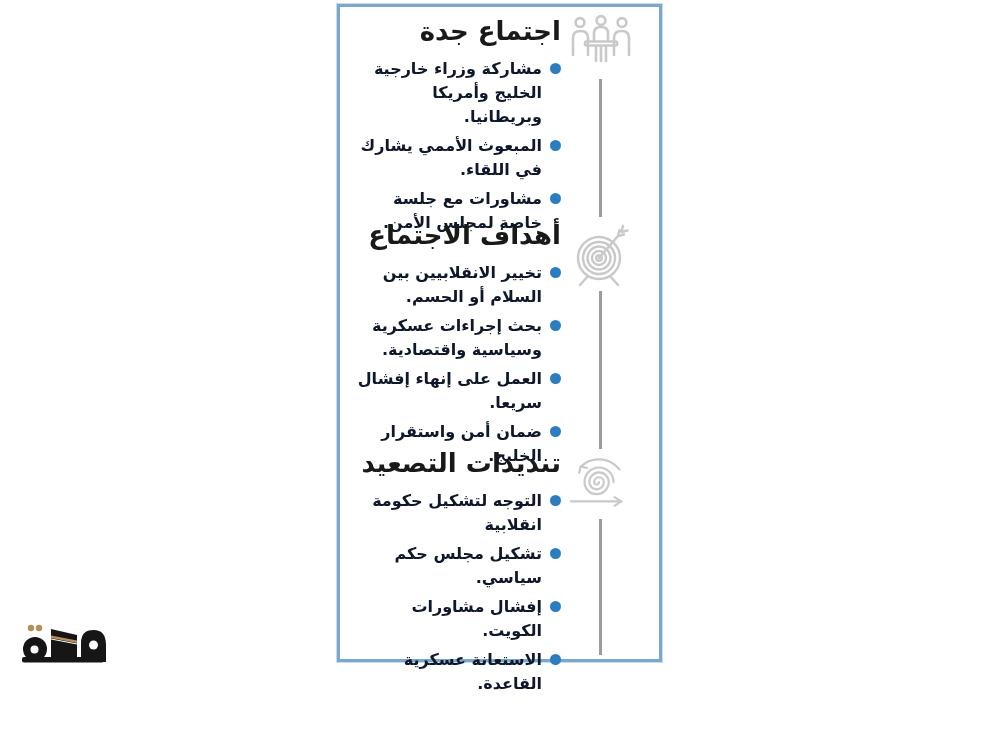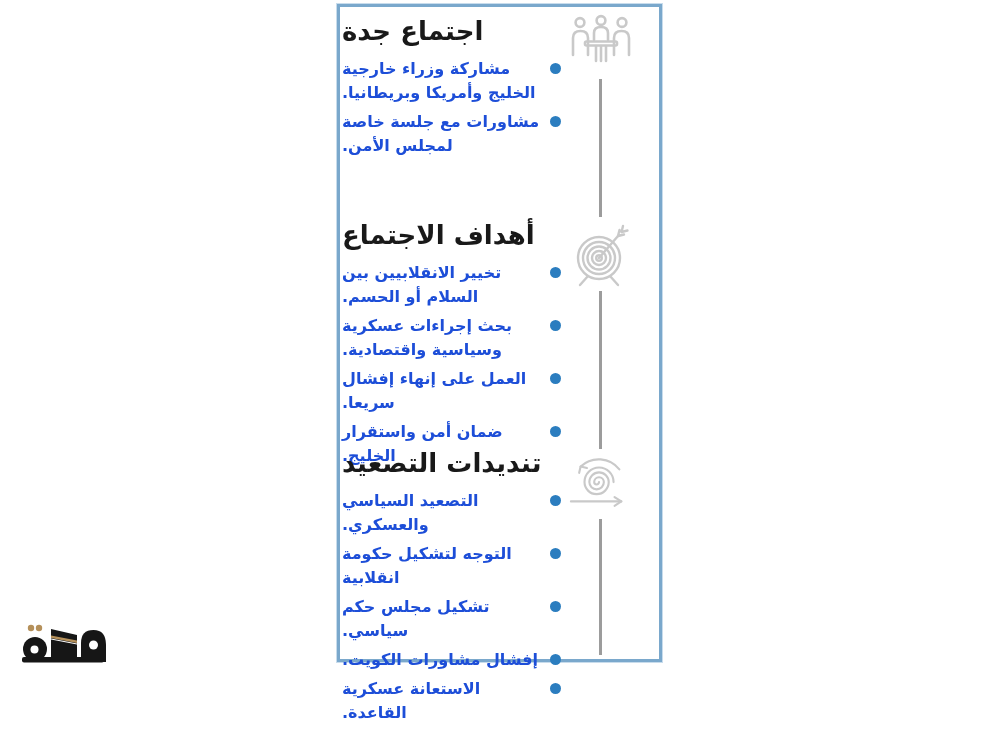--- a/index.html
+++ b/index.html
@@ -22,32 +22,32 @@
   .rail-icon svg { display: block; }
   .connector { position: absolute; width: 3px; background: #9c9c9c; left: 259px; }
   .seg1 { top: 72px;  height: 138px; }
   .seg2 { top: 284px; height: 158px; }
   .seg3 { top: 512px; height: 136px; }
   .icon-people { left: 229px; top: 6px; }
   .icon-target { left: 228px; top: 214px; }
   .icon-spiral { left: 229px; top: 446px; }
 
   
-  .section { position: absolute; right: 98px; left: 2px; text-align: left; }
+  .section { position: absolute; right: 98px; left: 10px; text-align: right; }
   .sec1 { top: 8px; }
   .sec2 { top: 212px; }
   .sec3 { top: 440px; }
   .section-title {
     font-size: 26px; font-weight: 700; color: #191919;
     line-height: 1.25; margin-bottom: 9px;
   }
   ul.bullets { list-style: none; }
   ul.bullets li {
     position: relative; padding-right: 19px; margin-bottom: 5px;
-    font-size: 16px; font-weight: 700; color: #1d4ed8; line-height: 1.5;
+    font-size: 16px; font-weight: 700; color: #0f172a; line-height: 1.5;
   }
   .dot {
     position: absolute; right: 0; top: 6px;
     width: 11px; height: 11px; border-radius: 50%;
     background: #2b7dbf;
   }
 
   
   .logo { position: absolute; left: 20px; top: 618px; width: 90px; height: 52px; }
   .visually-hidden {
@@ -104,20 +104,24 @@
 
       <div class="section sec1">
         <div class="section-title">اجتماع جدة</div>
         <ul class="bullets">
           <li>
             <span class="dot"></span>
             <span>مشاركة وزراء خارجية الخليج وأمريكا وبريطانيا.</span>
           </li>
           <li>
             <span class="dot"></span>
+            <span>المبعوث الأممي يشارك في اللقاء.</span>
+          </li>
+          <li>
+            <span class="dot"></span>
             <span>مشاورات مع جلسة خاصة لمجلس الأمن.</span>
           </li>
         </ul>
       </div>
 
       <div class="section sec2">
         <div class="section-title">أهداف الاجتماع</div>
         <ul class="bullets">
           <li>
             <span class="dot"></span>
@@ -134,24 +138,20 @@
           <li>
             <span class="dot"></span>
             <span>ضمان أمن واستقرار الخليج.</span>
           </li>
         </ul>
       </div>
 
       <div class="section sec3">
         <div class="section-title">تنديدات التصعيد</div>
         <ul class="bullets">
-          <li>
-            <span class="dot"></span>
-            <span>التصعيد السياسي والعسكري.</span>
-          </li>
           <li>
             <span class="dot"></span>
             <span>التوجه لتشكيل حكومة انقلابية</span>
           </li>
           <li>
             <span class="dot"></span>
             <span>تشكيل مجلس حكم سياسي.</span>
           </li>
           <li>
             <span class="dot"></span>

